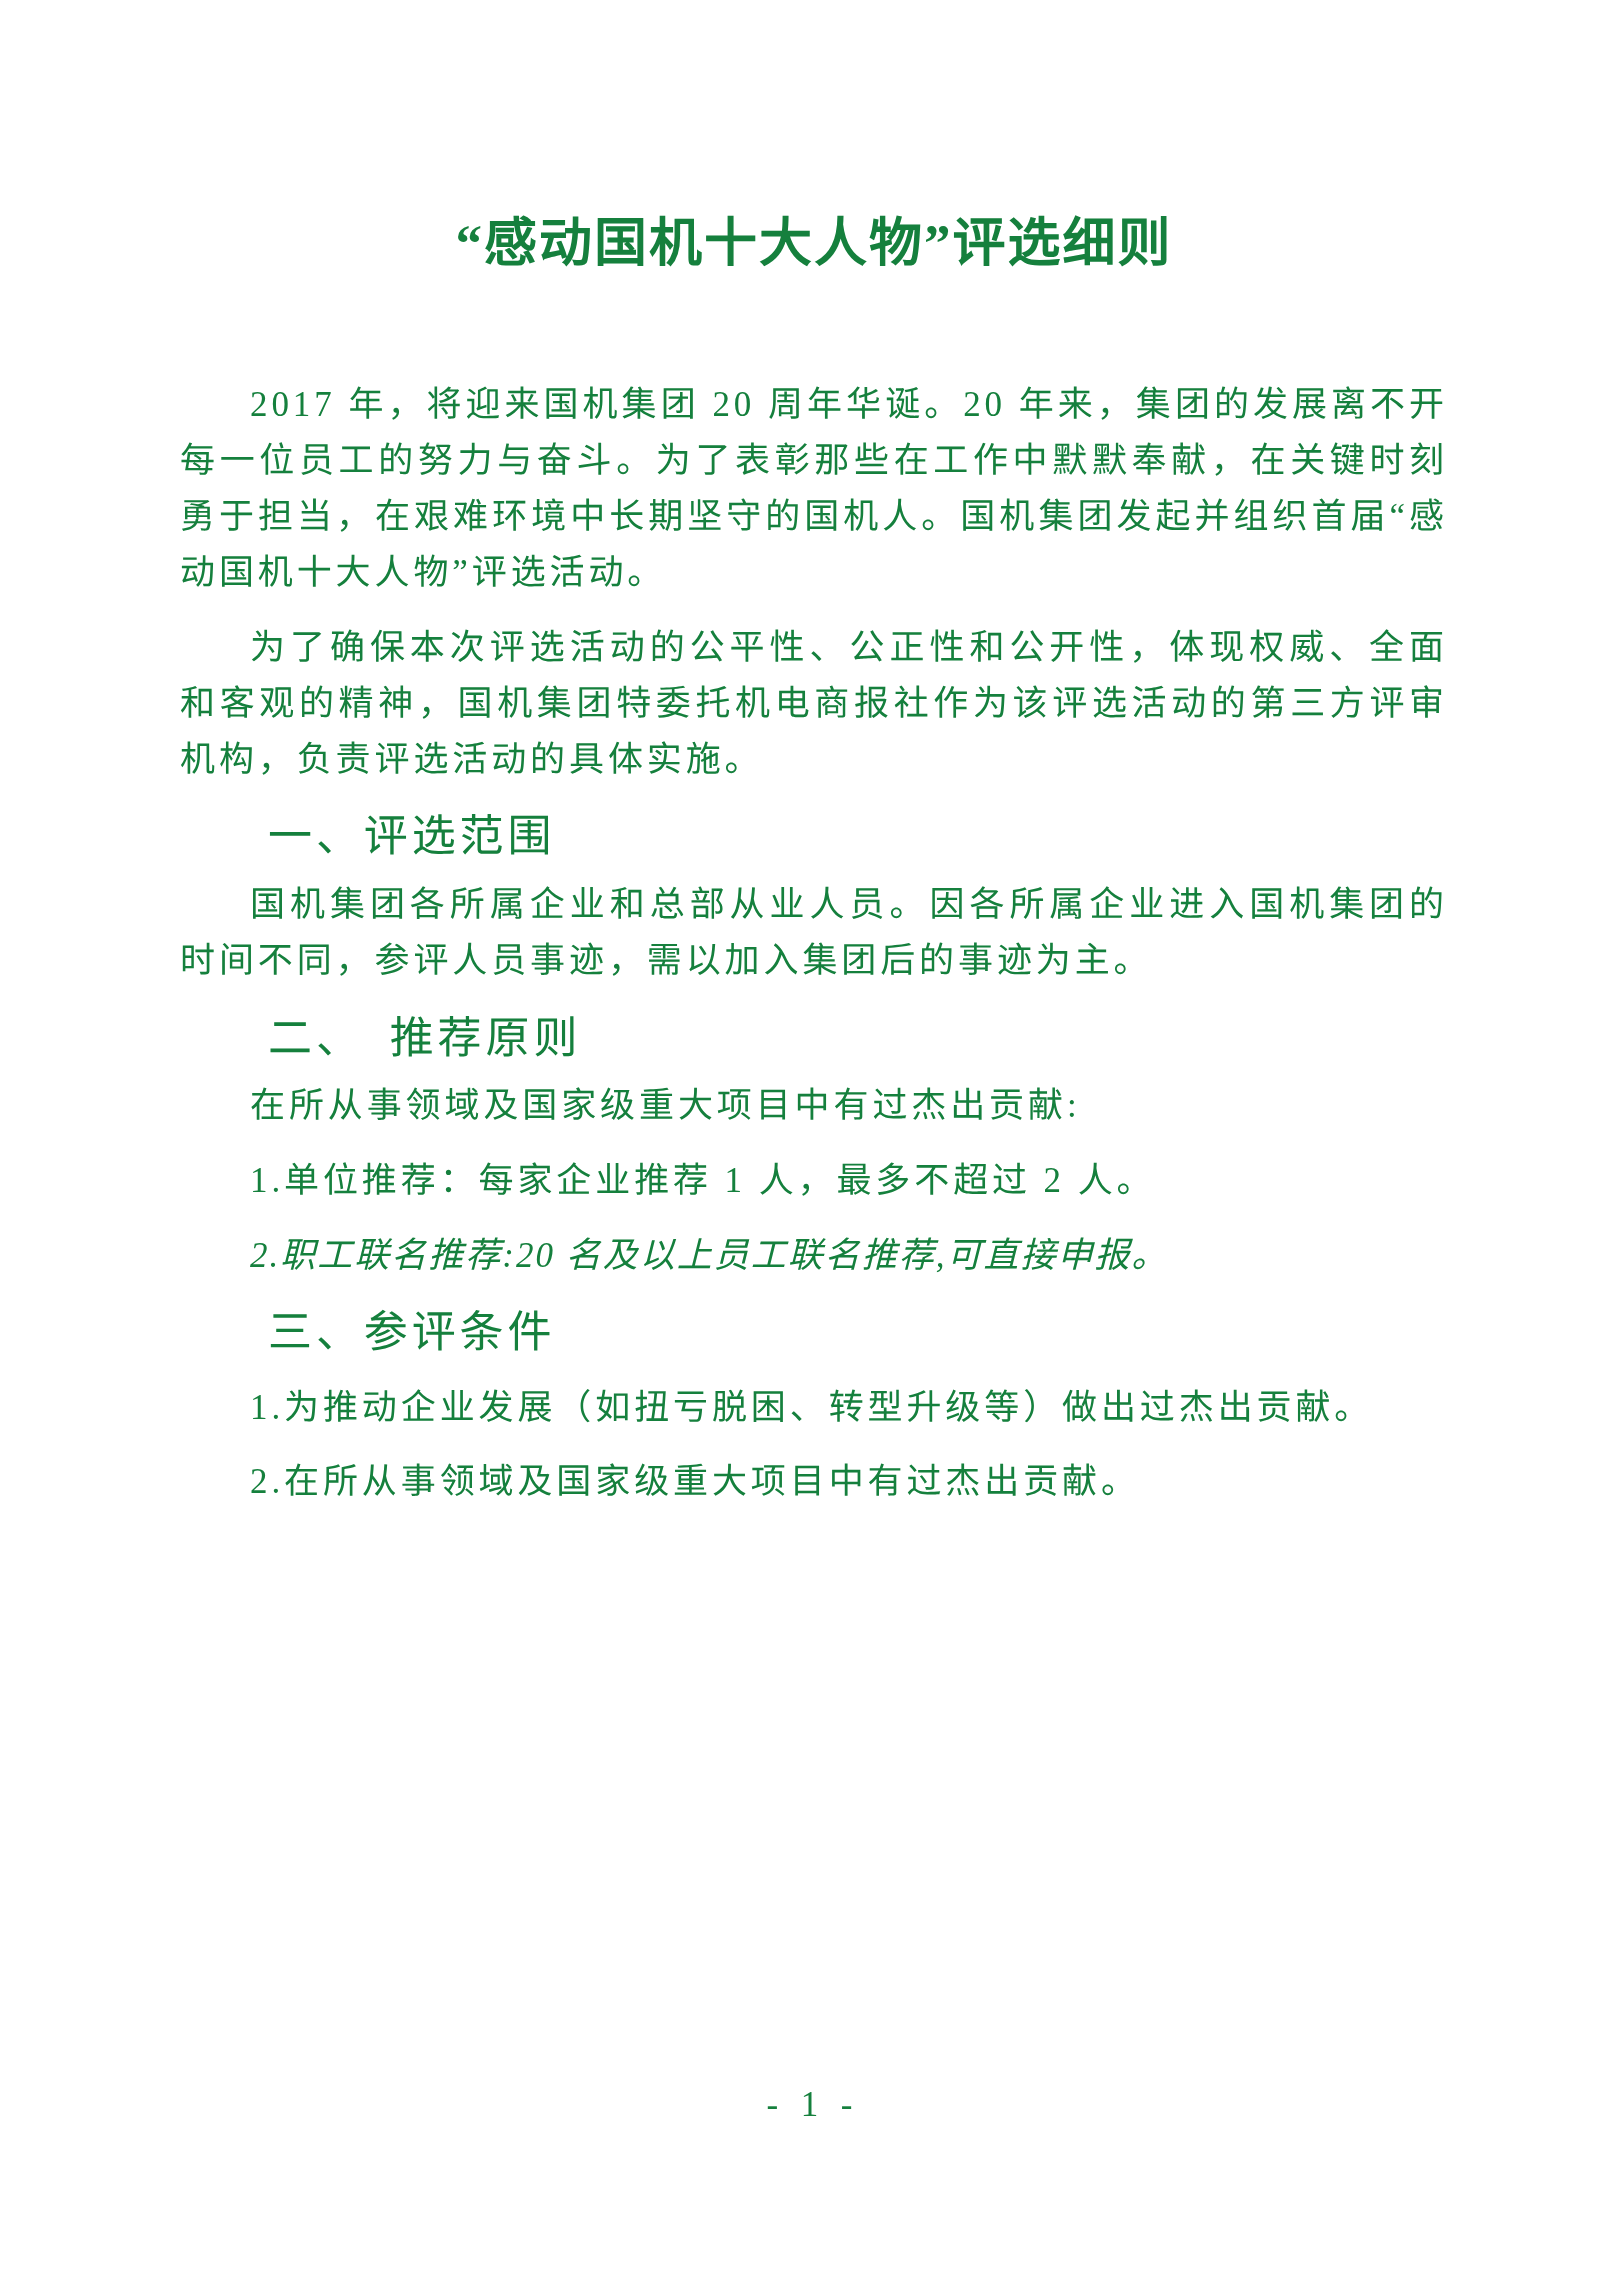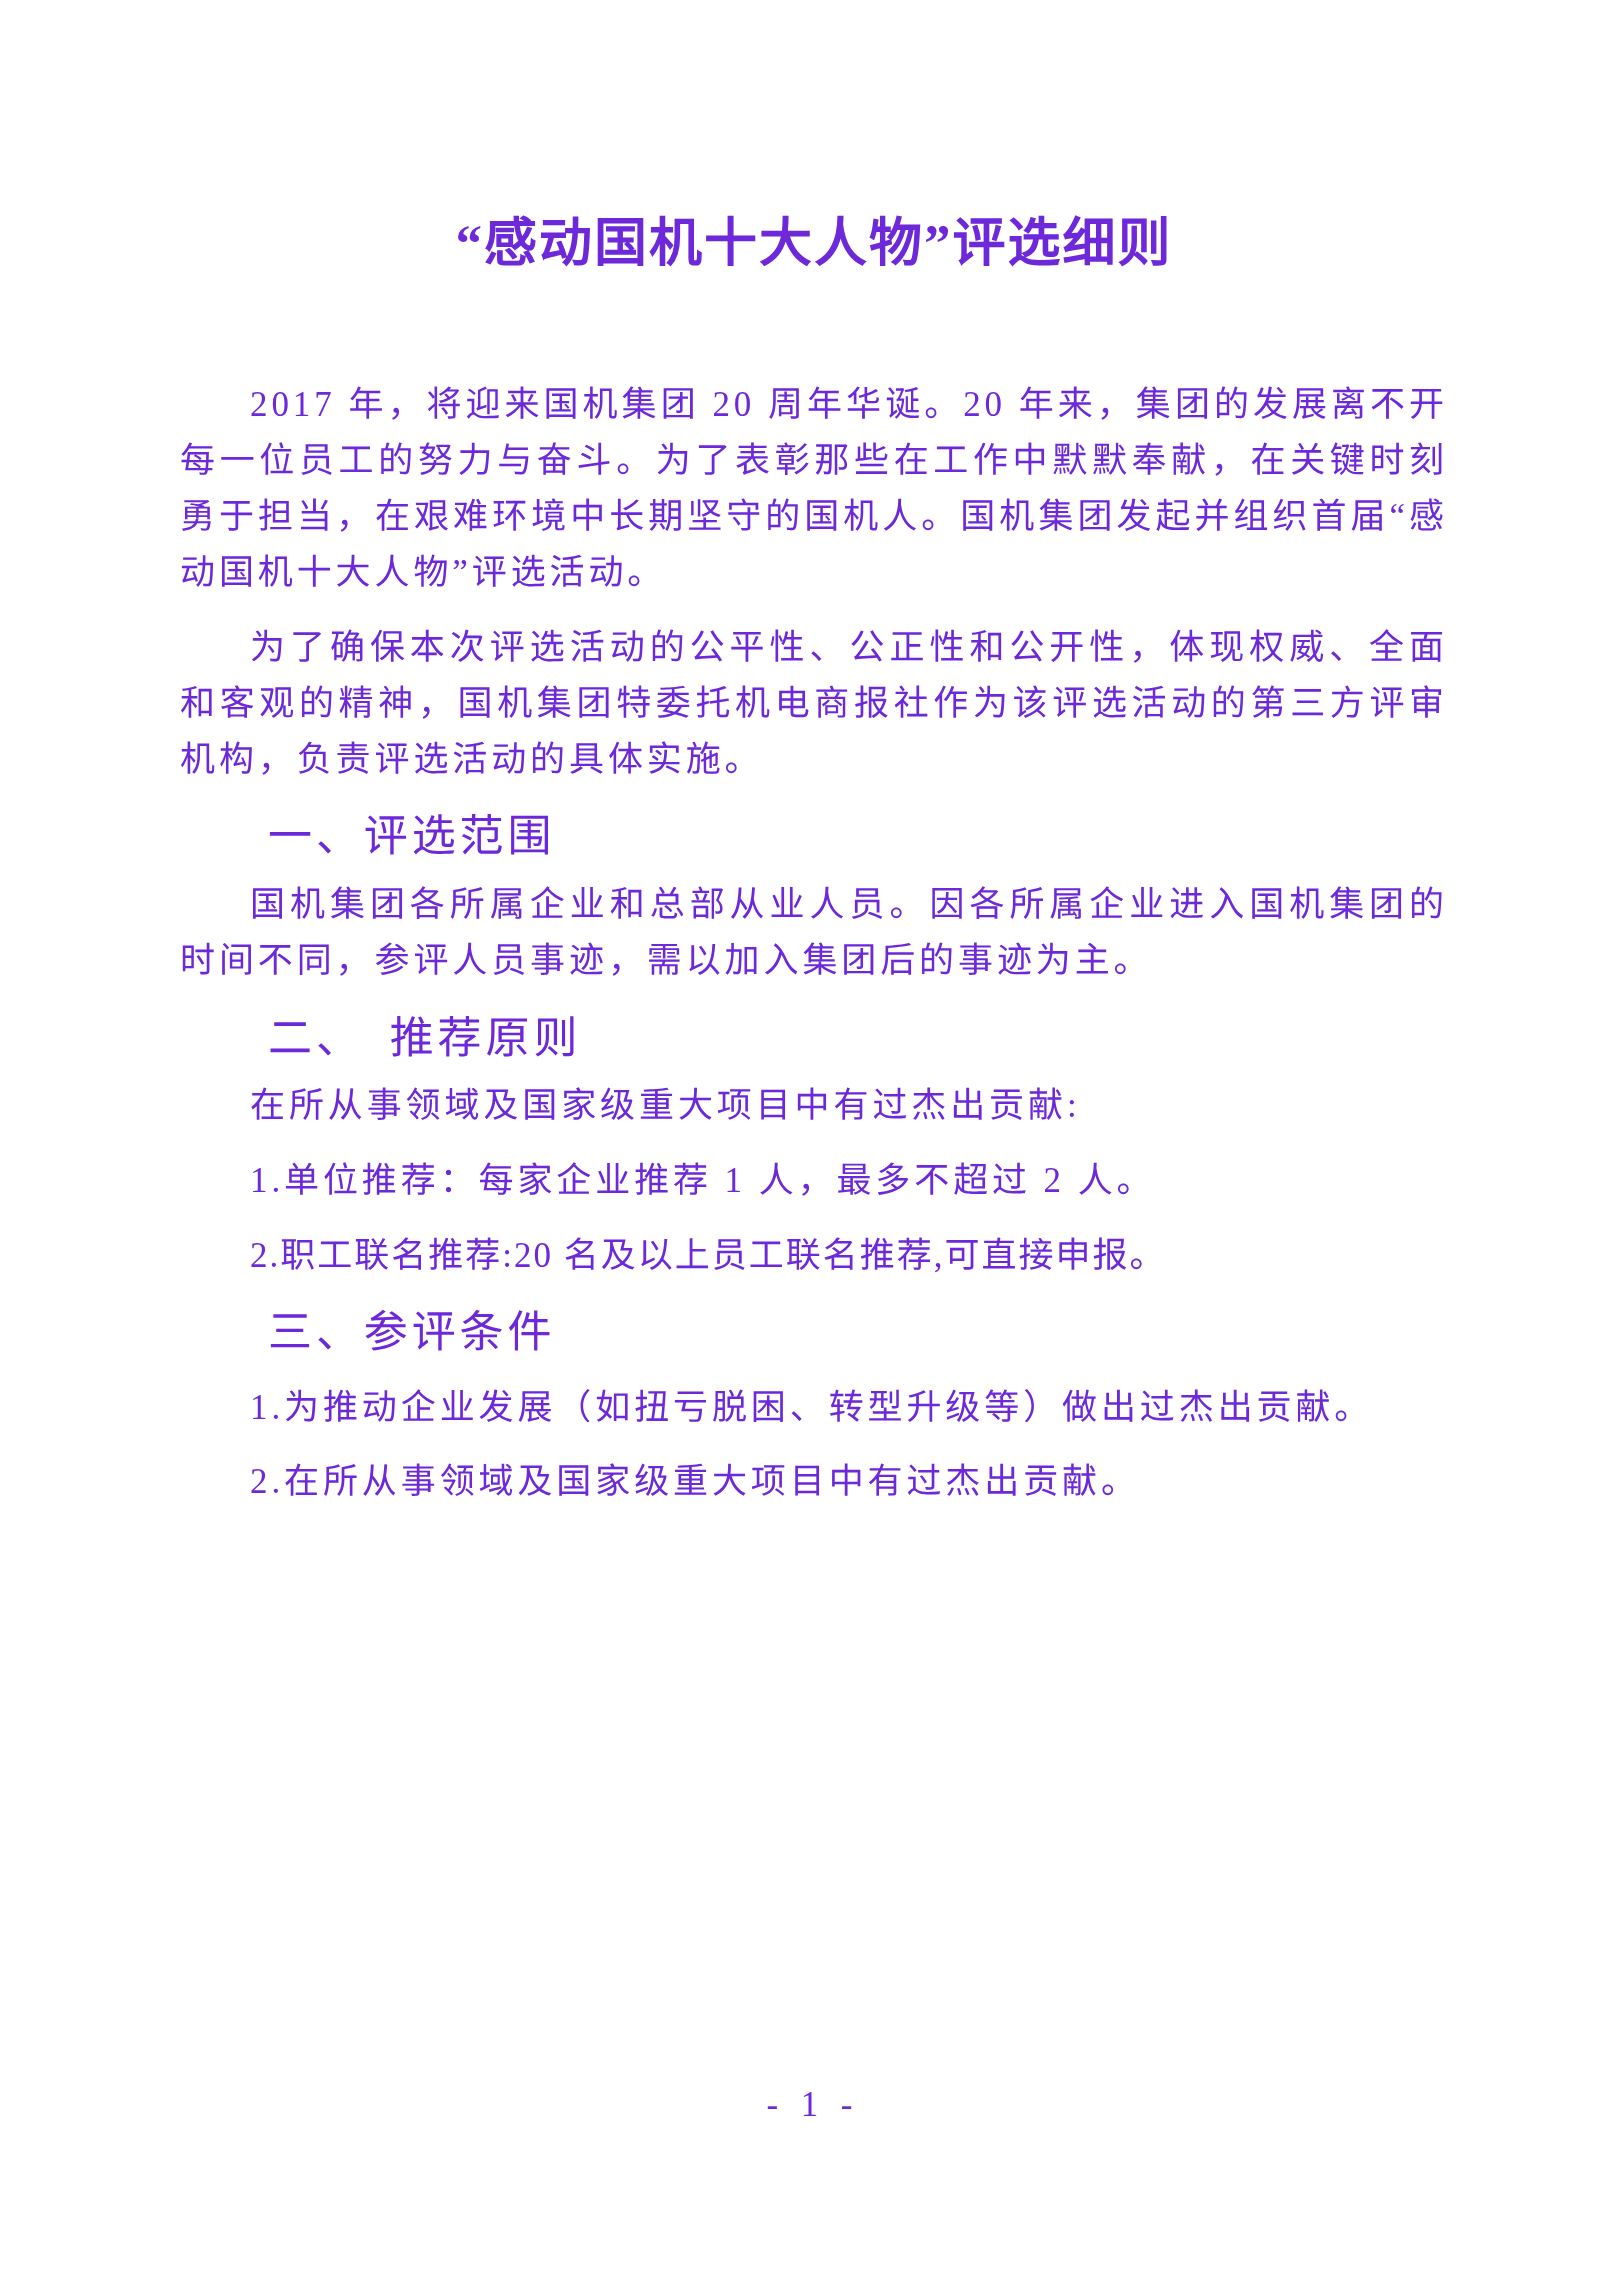--- a/index.html
+++ b/index.html
@@ -9,21 +9,21 @@
   }
   .page {
     position: relative;
     width: 1621px;
     height: 2293px;
     box-sizing: border-box;
     background: #ffffff;
     padding: 0 173px 0 180px;
     overflow: hidden;
     font-family: "Liberation Serif", "DejaVu Serif", serif;
-    color: #6d28d9;
+    color: #15803d;
   }
   .doc-title {
     margin: 204px 0 0 0;
     font-size: 53px;
     font-weight: 700;
     line-height: 78px;
     letter-spacing: 2px;
     text-align: center;
     white-space: nowrap;
   }
@@ -36,20 +36,21 @@
     text-indent: 2em;
   }
   .first-par {
     margin-top: 95px;
   }
   .after-heading {
     margin-top: 11.8px;
   }
   .tight {
     letter-spacing: 2px;
+    font-style: italic;
   }
   .section-heading {
     margin: 21.6px 0 0 0;
     font-size: 44px;
     font-weight: 400;
     line-height: 56px;
     letter-spacing: 3.9px;
     text-indent: 2em;
     text-align: left;
   }

